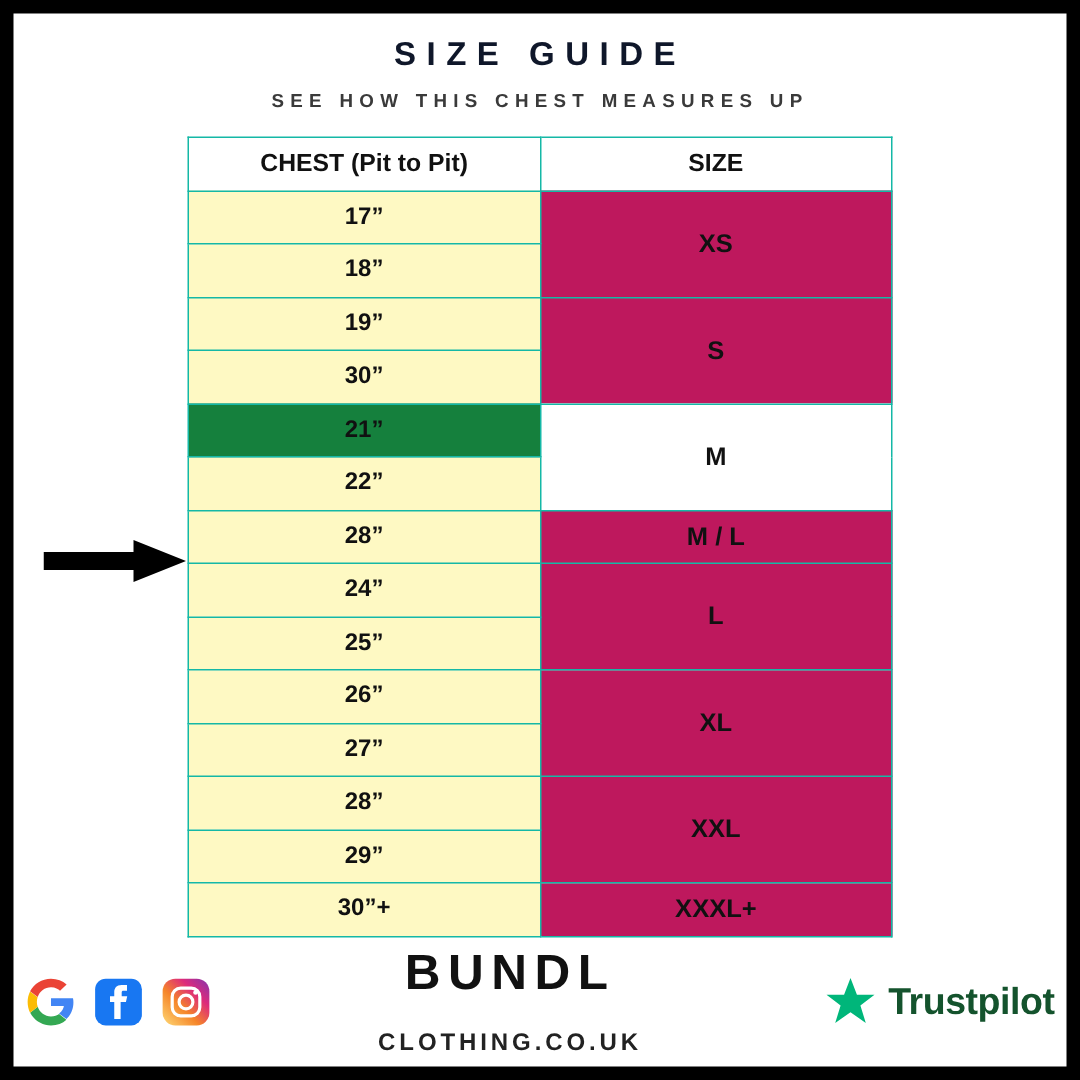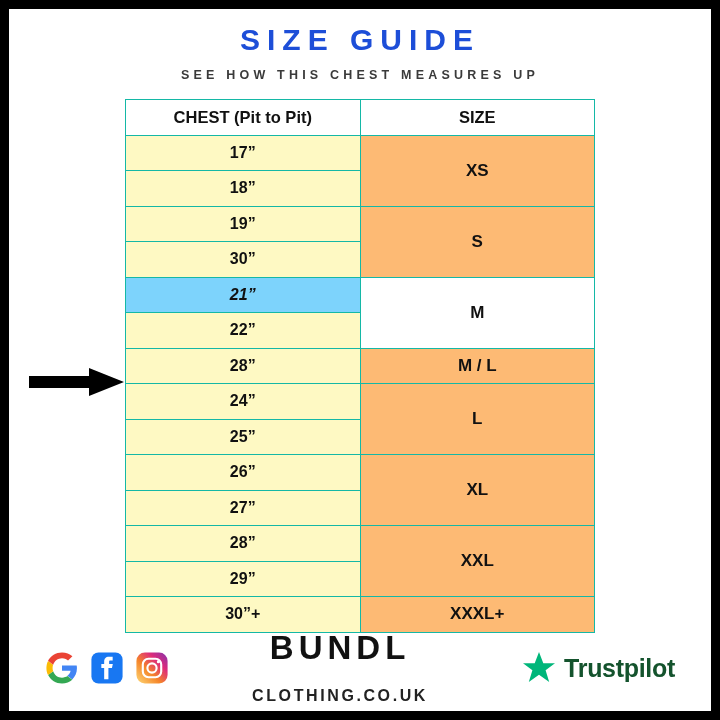--- a/index.html
+++ b/index.html
@@ -19,24 +19,24 @@
     position: absolute;
     left: 9px; top: 9px;
     width: 702px; height: 702px;
     background: #fff;
     display: flex;
     flex-direction: column;
     align-items: center;
   }
   .title {
     margin-top: 14px;
-    font-size: 30px;
+    font-size: 22px;
     font-weight: bold;
     letter-spacing: 7px;
-    color: #1d4ed8;
+    color: #0f172a;
     text-align: left;
   }
   .subtitle {
     margin-top: 11px;
     font-size: 12.5px;
     font-weight: bold;
     letter-spacing: 4.2px;
     color: #3a3a3a;
     text-align: center;
   }
@@ -63,23 +63,23 @@
   td.hdr {
     background: #fff;
     font-size: 16.5px;
     height: 40px;
   }
   td.chest {
     width: 196px;
     background: #fef9c3;
     font-size: 16px;
   }
-  td.chest.white { background: #7dd3fc; font-style: italic; }
+  td.chest.white { background: #15803d; }
   td.size {
-    background: #fdba74;
+    background: #be185d;
     font-size: 17px;
   }
   td.size.white { background: #fff; }
 
   
   .arrow {
     position: absolute;
     left: -96px;
     top: 268px;
     width: 96px;
@@ -87,21 +87,21 @@
   }
 
   .footer {
     position: absolute;
     left: 0; right: 0;
     bottom: 12px;
     height: 62px;
     display: flex;
     align-items: center;
     justify-content: space-between;
-    padding: 0 36px;
+    padding: 0 8px;
   }
   .socials {
     display: flex;
     align-items: center;
     gap: 11px;
   }
   .social {
     width: 34px; height: 34px;
     display: block;
   }

